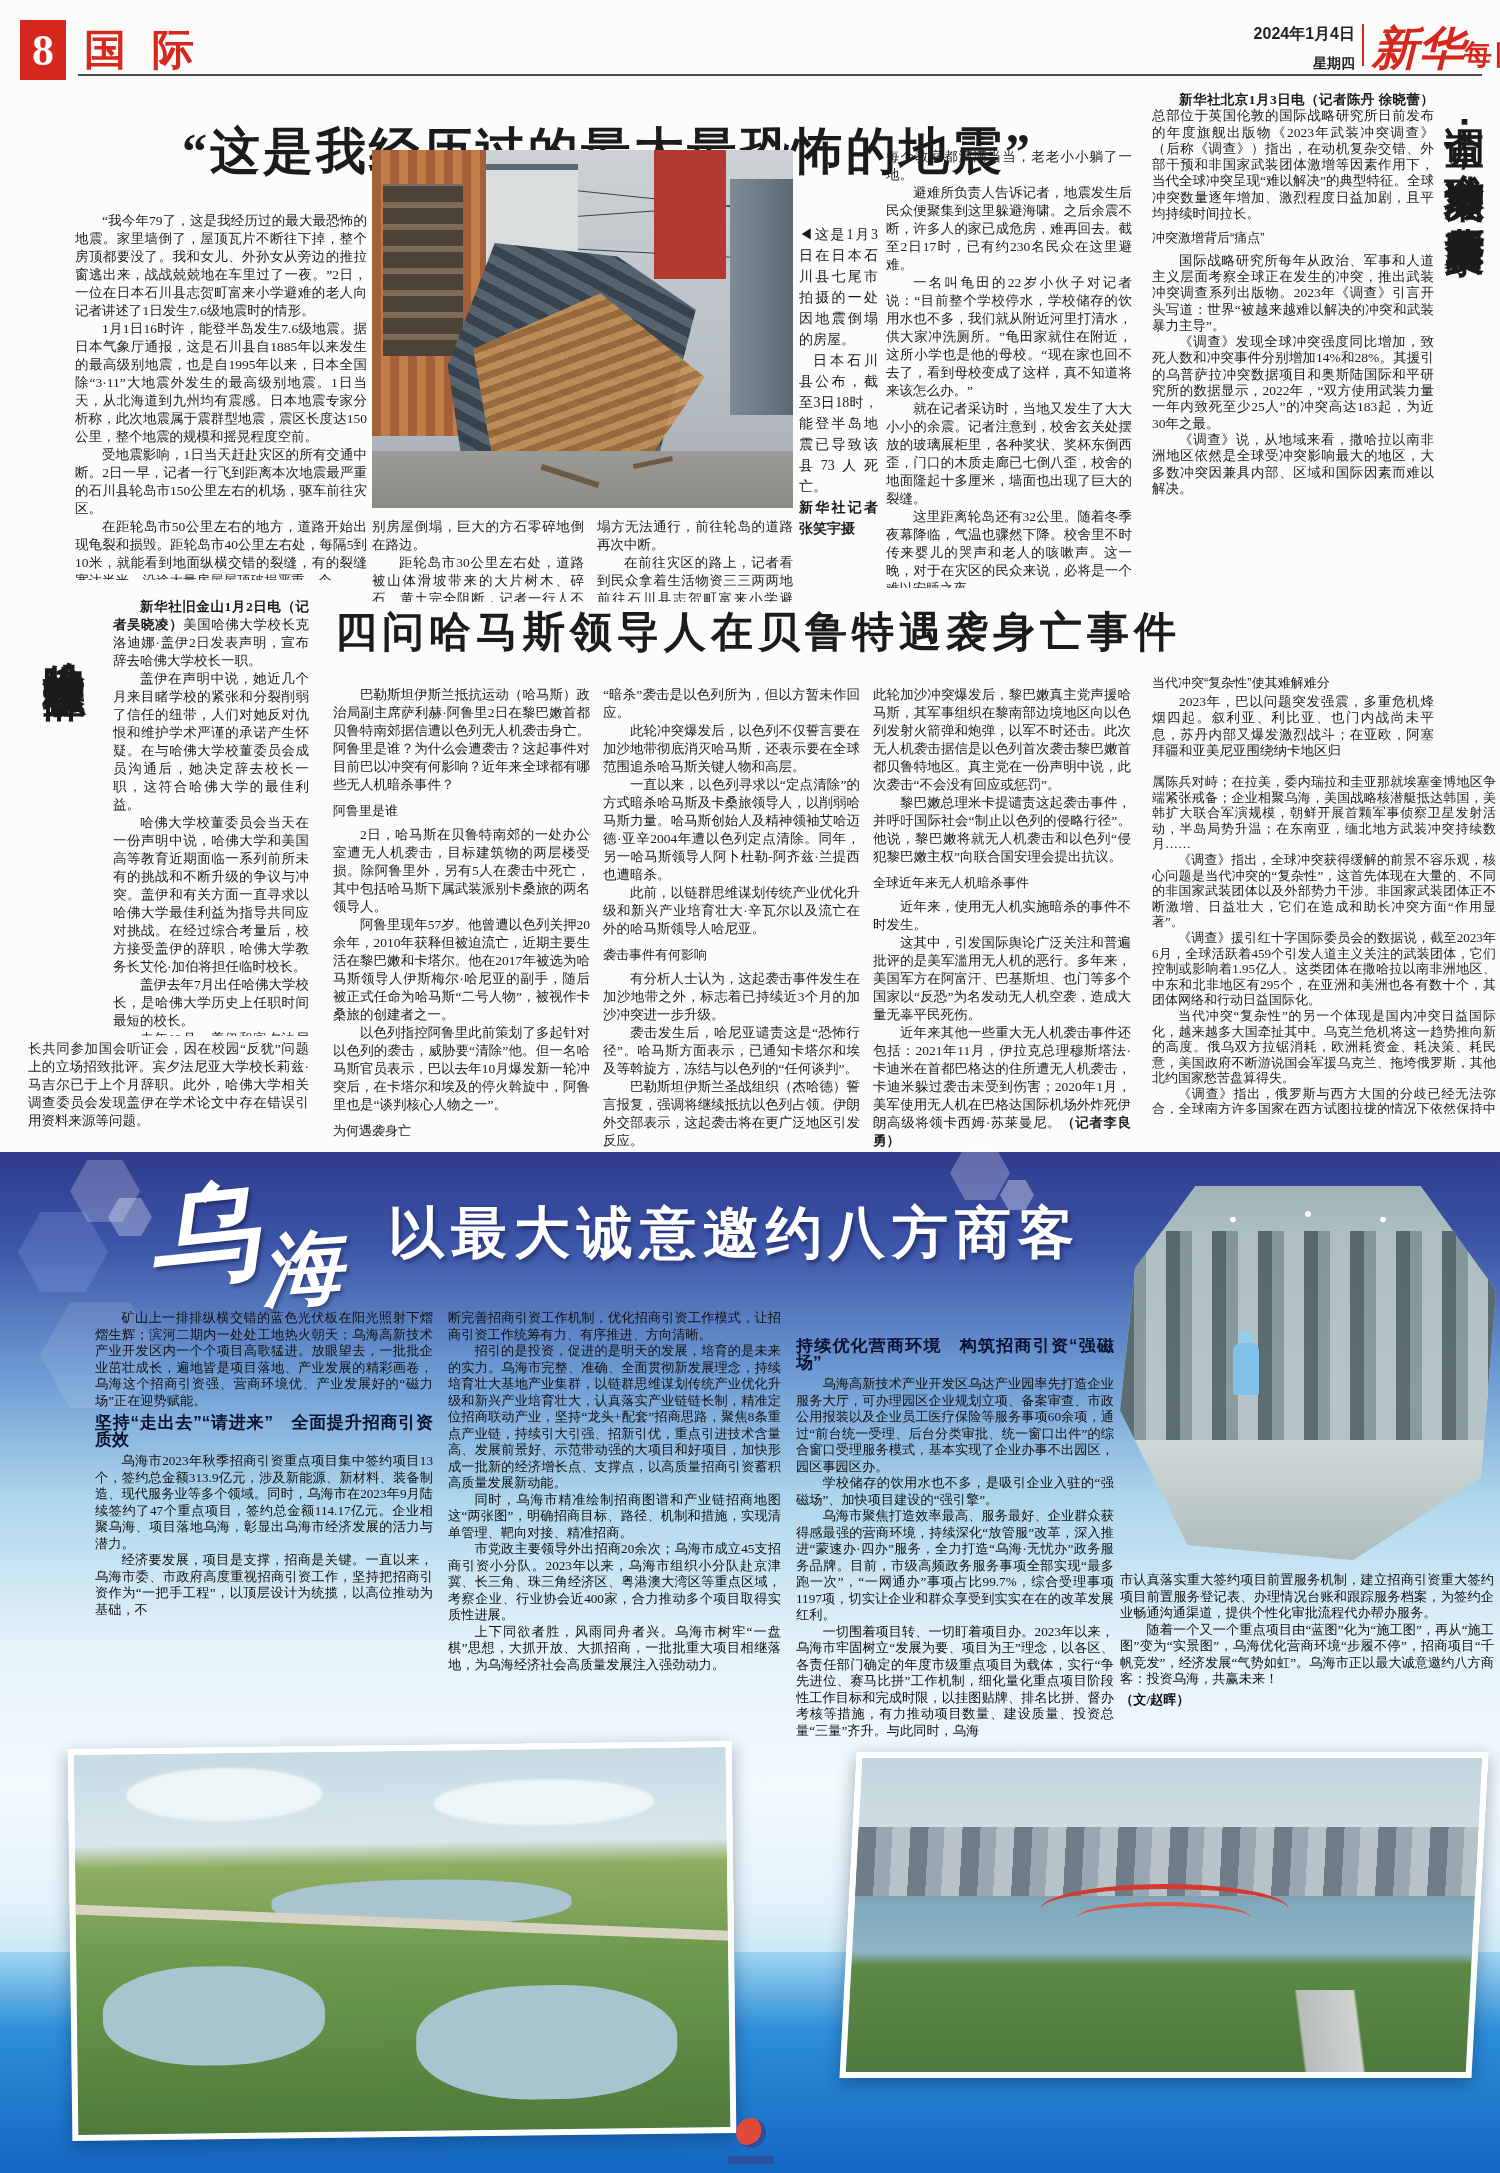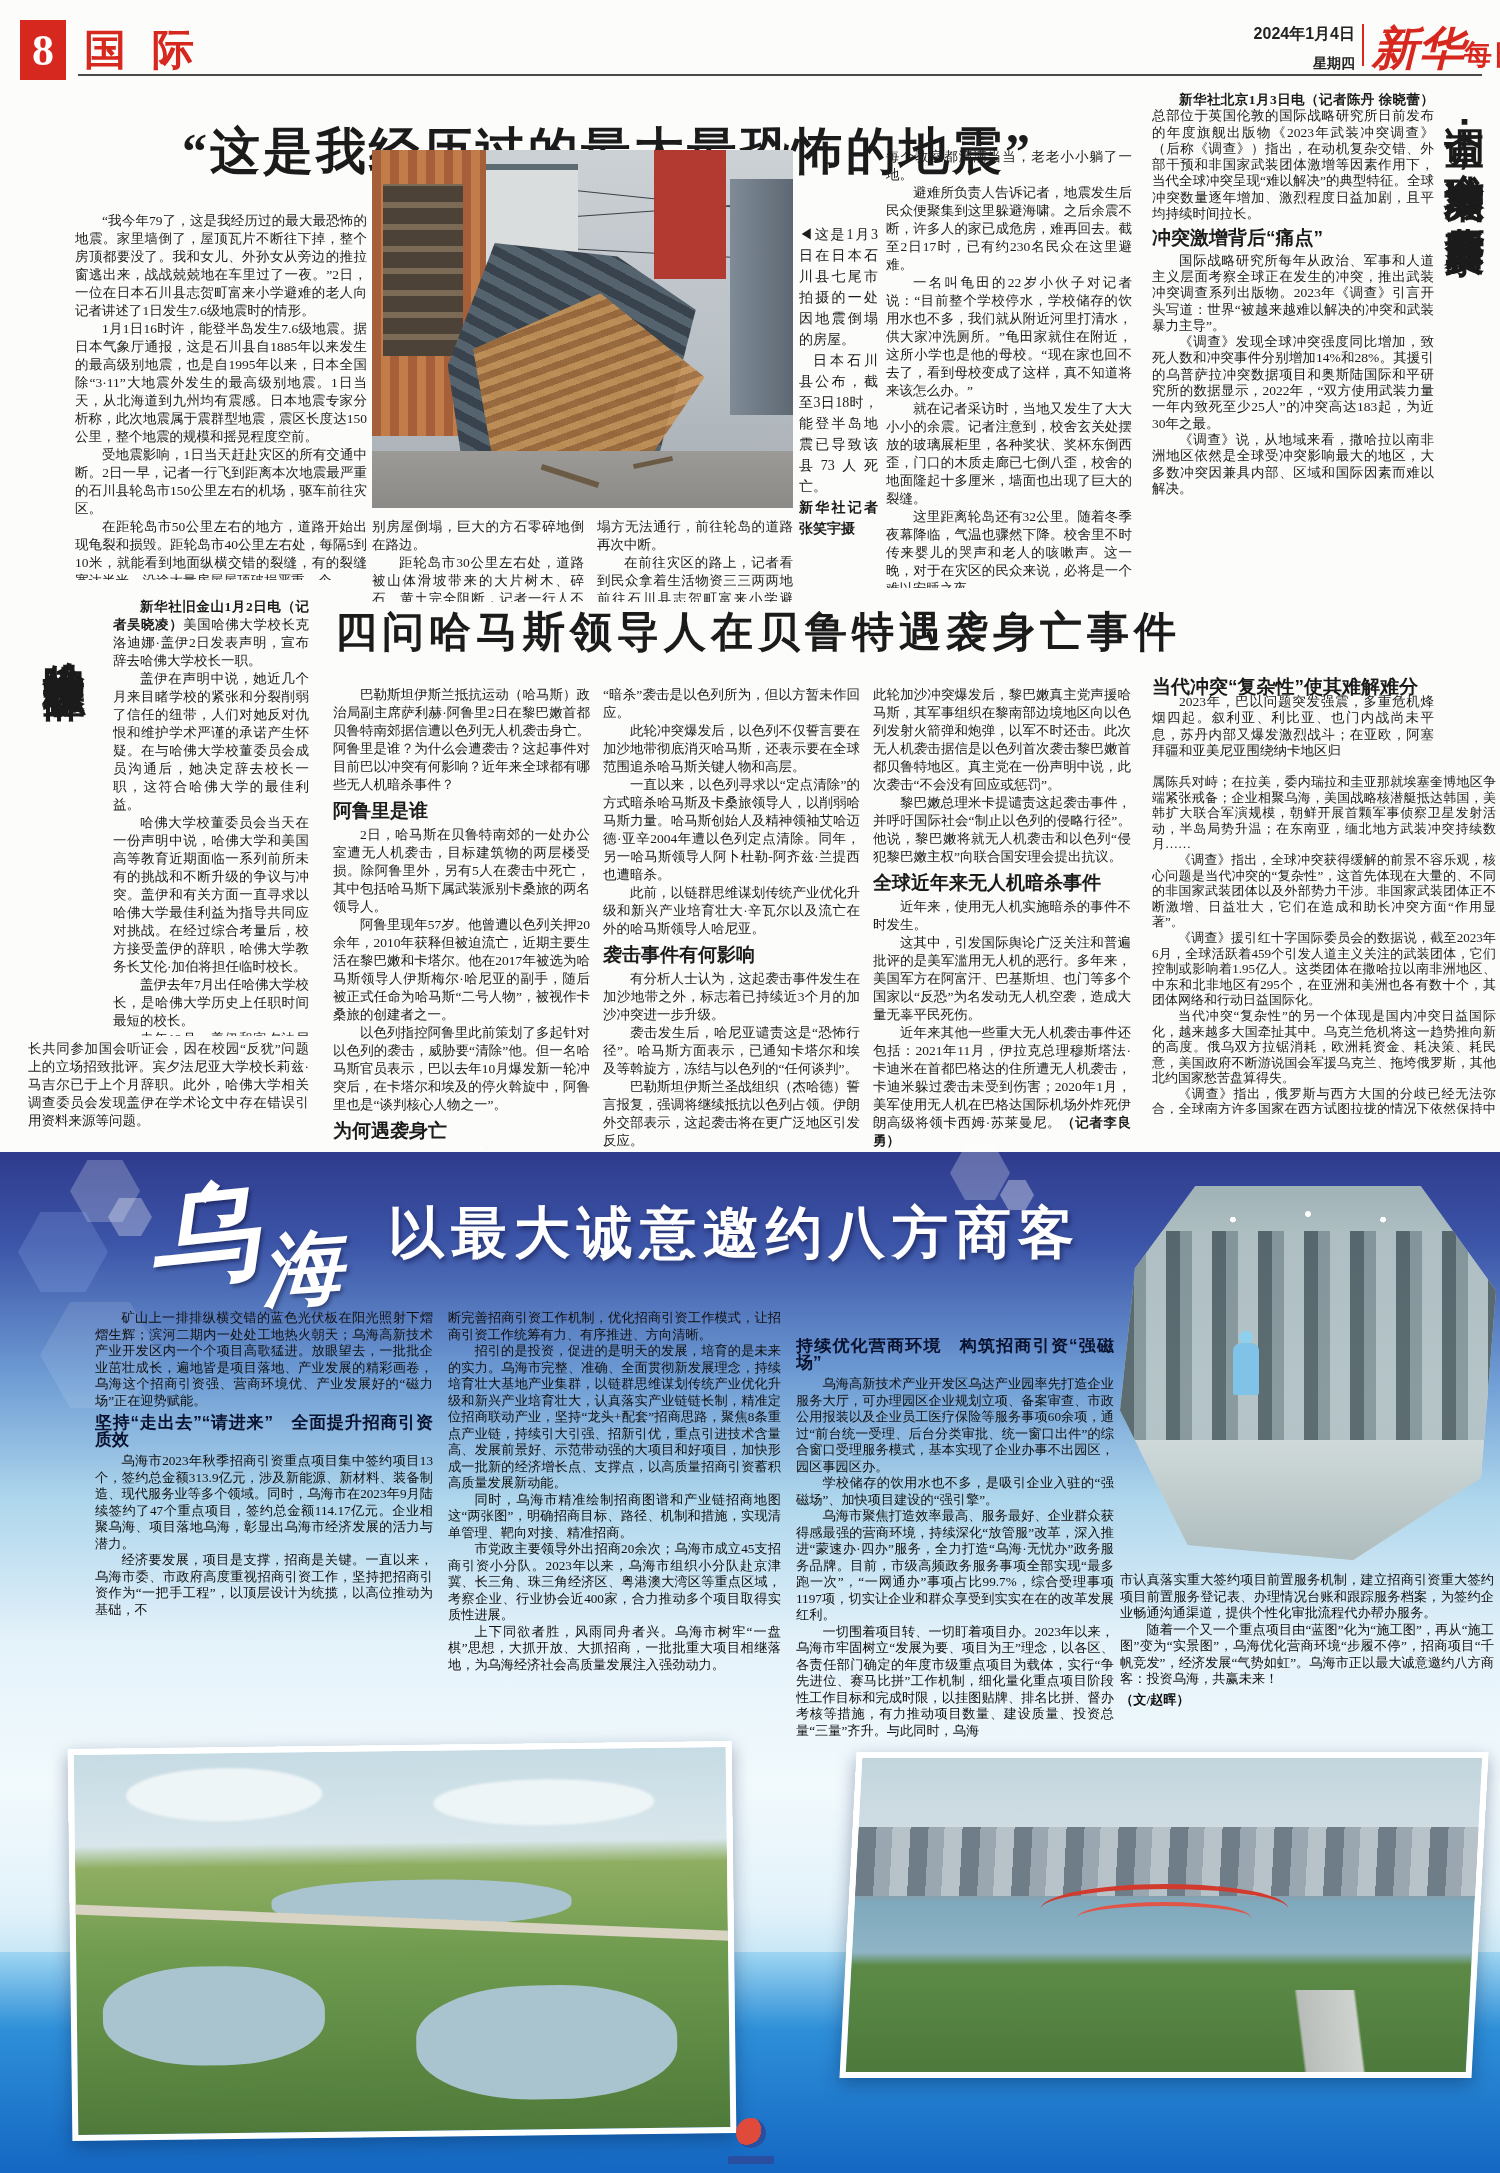--- a/index.html
+++ b/index.html
@@ -16,22 +16,22 @@
   .dateblock{left:1190px;top:24px;width:165px;text-align:right;font-family:"Liberation Sans",sans-serif;font-weight:bold;color:#222;}
   .dateblock .d1{font-size:16px;} .dateblock .d2{font-size:14px;margin-top:10px;}
   .mastdiv{left:1362px;top:24px;width:2px;height:42px;background:#d7281f;}
   .masthead{left:1372px;top:18px;color:#d7281f;white-space:nowrap;}
   .masthead .script{font-size:46px;font-weight:bold;font-style:italic;font-family:"Liberation Serif",serif;}
   .masthead .rest{font-size:28px;font-weight:bold;font-family:"Liberation Sans",sans-serif;letter-spacing:1px;}
   
   .art p{margin:0;text-indent:2em;text-align:justify;}
   .art p.cont{text-indent:0;}
   .col{overflow:hidden;line-height:18px;font-size:13.5px;}
-  .sub{font-family:"Liberation Sans",sans-serif;font-weight:bold;text-align:center;
-       font-size:19px;text-indent:0 !important;margin:8px 0 6px 0 !important;}
+  .sub{font-family:"Liberation Sans",sans-serif;font-weight:normal;text-align:center;
+       font-size:13px;text-indent:0 !important;margin:8px 0 6px 0 !important;}
   .byline{text-align:right;text-indent:0 !important;}
   .dateline{text-align:right;font-weight:bold;text-indent:0 !important;}
   .headline{font-weight:bold;text-align:center;white-space:nowrap;}
   .vert{writing-mode:vertical-rl;text-orientation:upright;font-weight:bold;}
   
   .eq-head{left:80px;top:118px;width:1055px;font-size:50px;letter-spacing:3px;}
   .eq-c1{left:75px;top:212px;width:292px;height:368px;}
   .eq-bl{left:372px;top:518px;width:212px;height:84px;}
   .eq-br{left:597px;top:518px;width:196px;height:84px;}
   .eq-cap{left:799px;top:224px;width:79px;height:348px;font-size:14px;line-height:21px;overflow:hidden;}

